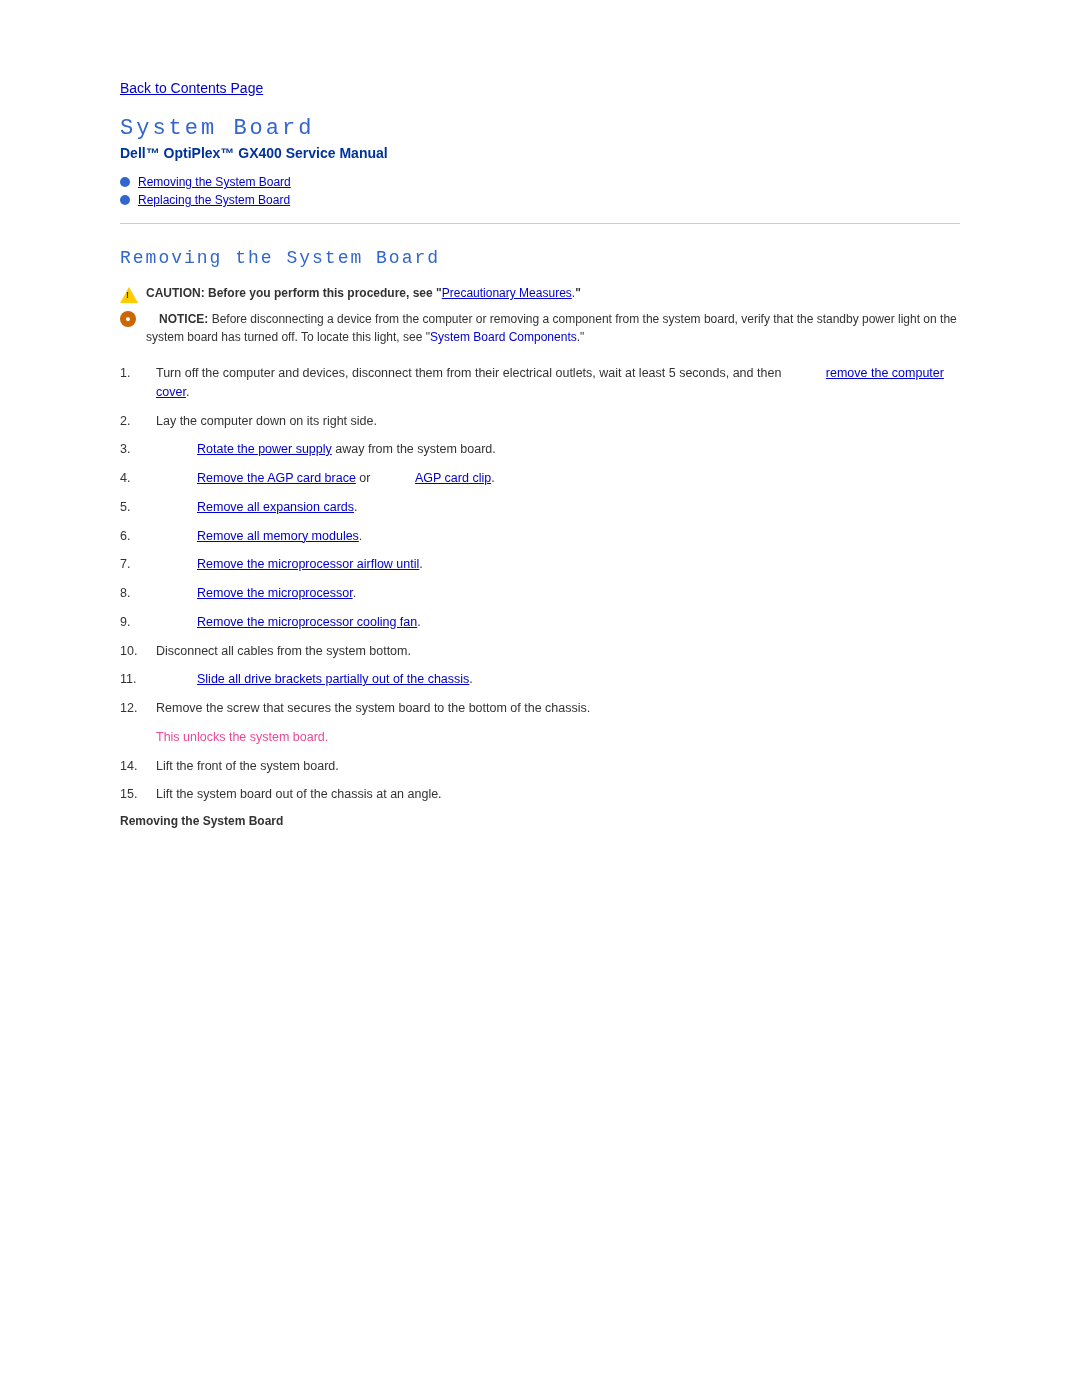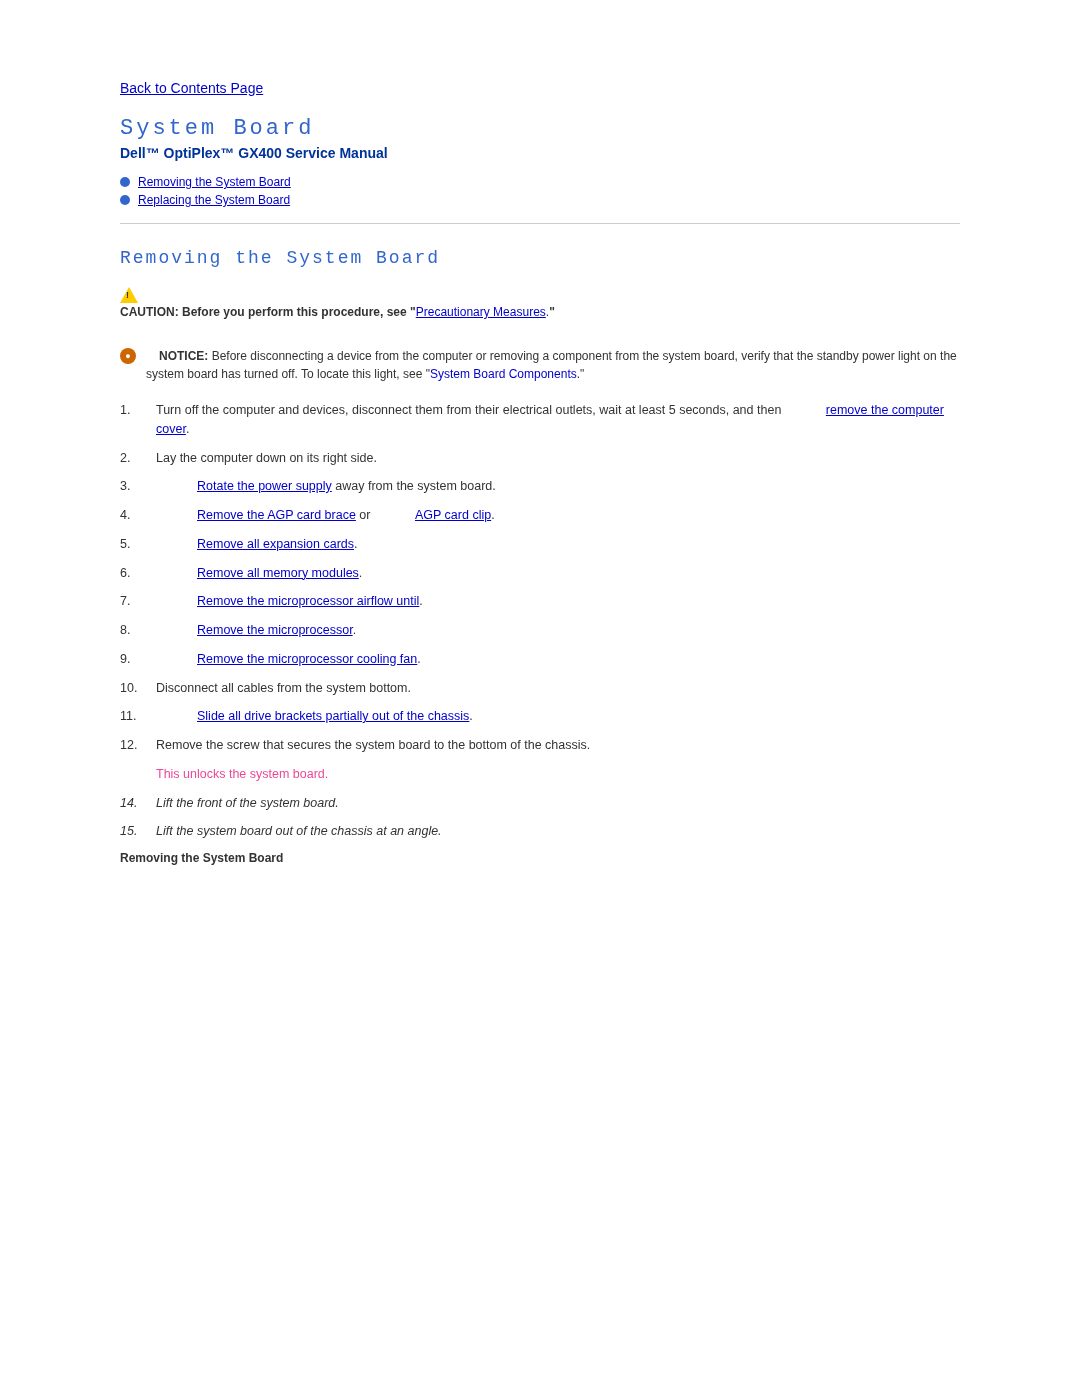--- a/index.html
+++ b/index.html
@@ -67,22 +67,21 @@
     .section-title {
       font-family: "Courier New", Courier, monospace;
       font-size: 18px;
       color: #3366cc;
       letter-spacing: 2px;
       margin-bottom: 18px;
     }
     .caution-box {
       display: flex;
       align-items: flex-start;
-      margin-bottom: 28px;
-      flex-direction: column;
+      margin-bottom: 5px;
     }
     .caution-icon {
       width: 18px;
       height: 18px;
       margin-right: 8px;
       flex-shrink: 0;
       margin-top: 1px;
     }
     .caution-text {
       font-size: 12px;
@@ -316,21 +315,21 @@
   <li>
     <span class="step-num">12.</span>
     <span class="step-content">Remove the screw that secures the system board to the bottom of the chassis.</span>
   </li>
 
 
 </ol>
 
 <div class="sub-note">This unlocks the system board.</div>
 
-<ol class="steps-list" style="margin-top:4px;font-style:italic;">
+<ol class="steps-list" style="margin-top:4px;">
 
   <li>
     <span class="step-num">14.</span>
     <span class="step-content">Lift the front of the system board.</span>
   </li>
 
   <li>
     <span class="step-num">15.</span>
     <span class="step-content">Lift the system board out of the chassis at an angle.</span>
   </li>

